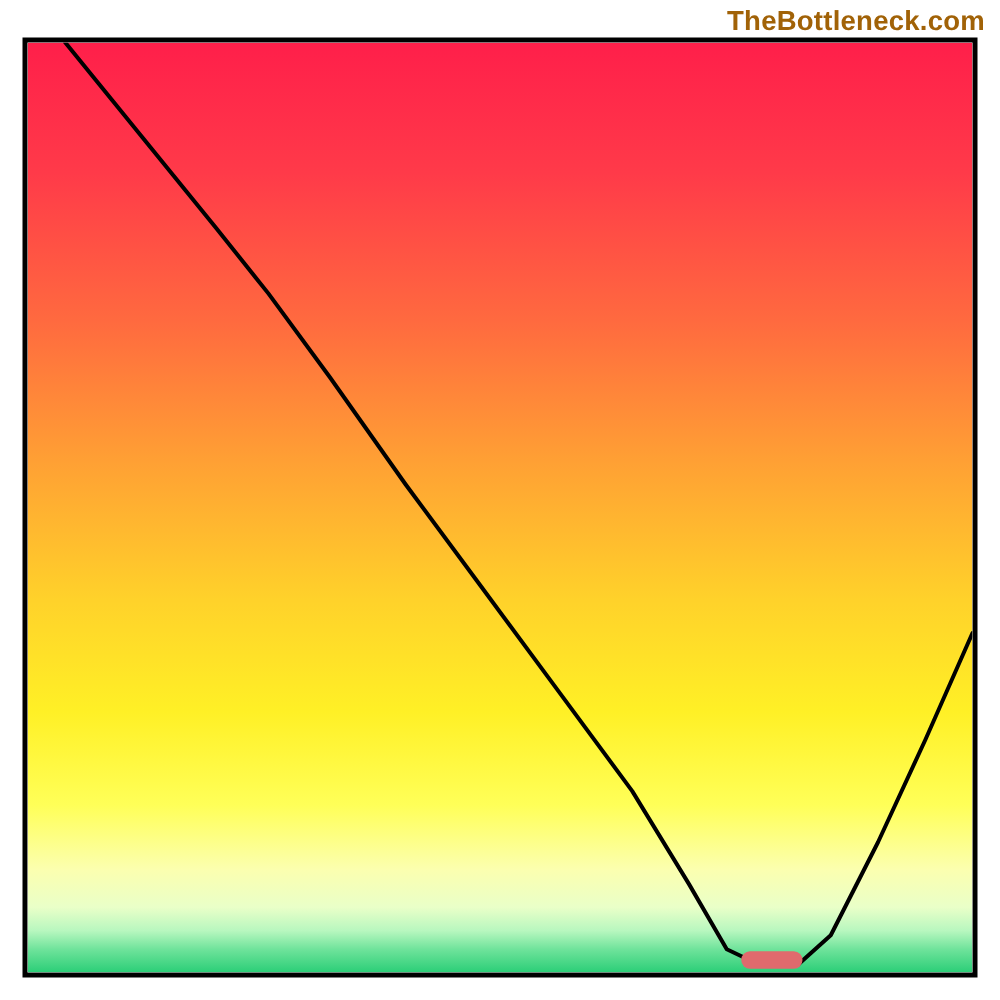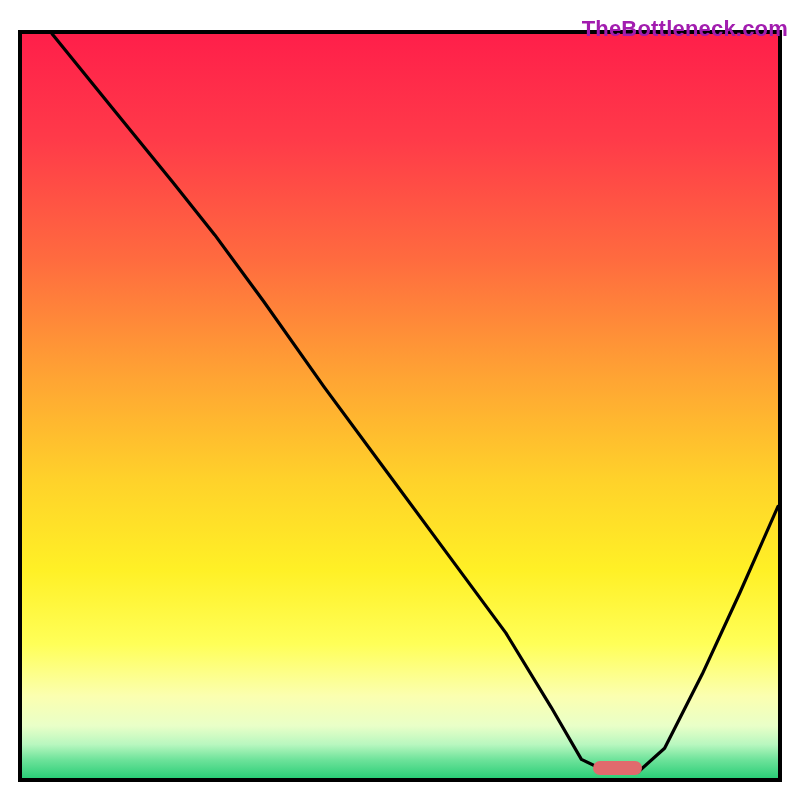--- a/index.html
+++ b/index.html
@@ -6,25 +6,25 @@
     margin: 0;
     padding: 0;
     width: 800px;
     height: 800px;
     overflow: hidden;
     background: #ffffff;
     font-family: Arial, Helvetica, sans-serif;
   }
   .watermark {
     position: absolute;
-    top: 16px;
+    top: 4px;
     right: 12px;
     font-size: 22px;
     font-weight: 600;
-    color: #a21caf;
+    color: #a16207;
     letter-spacing: 0.2px;
     z-index: 5;
   }
   .plot-frame {
     position: absolute;
     top: 30px;
     left: 18px;
     width: 764px;
     height: 752px;
     border: 4px solid #000000;

